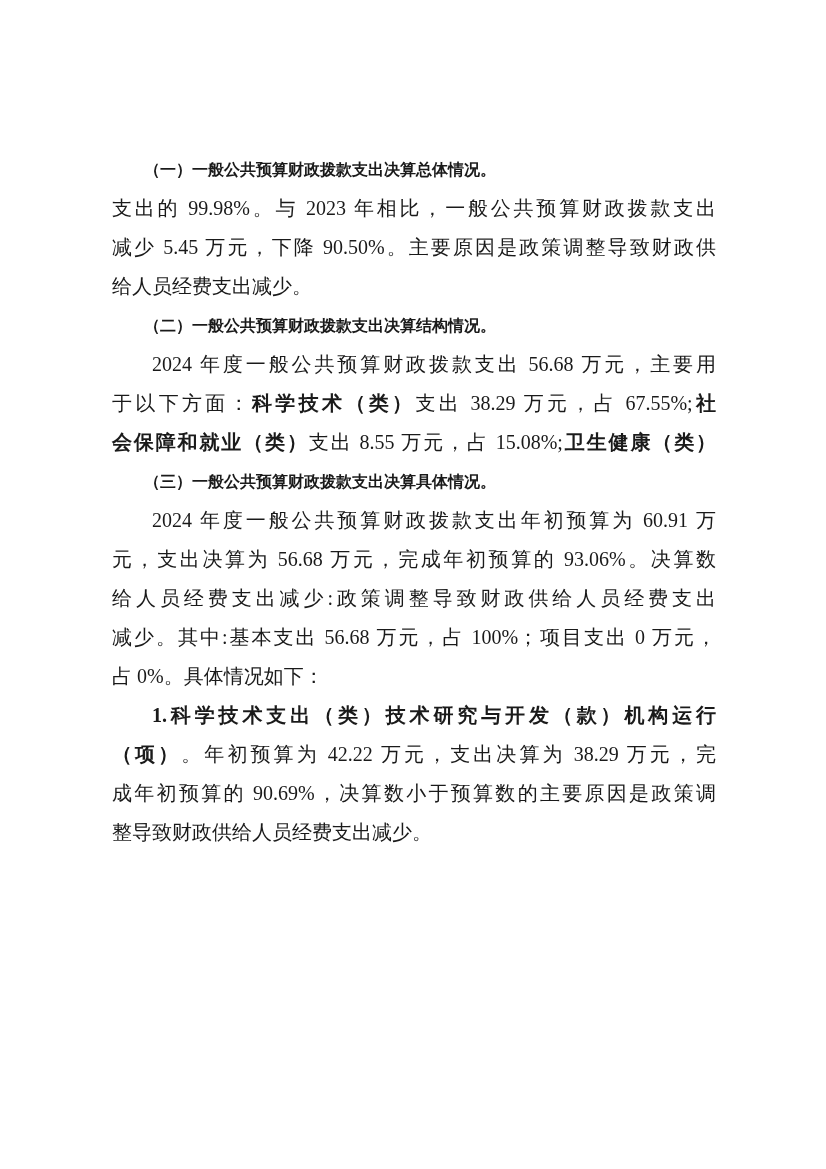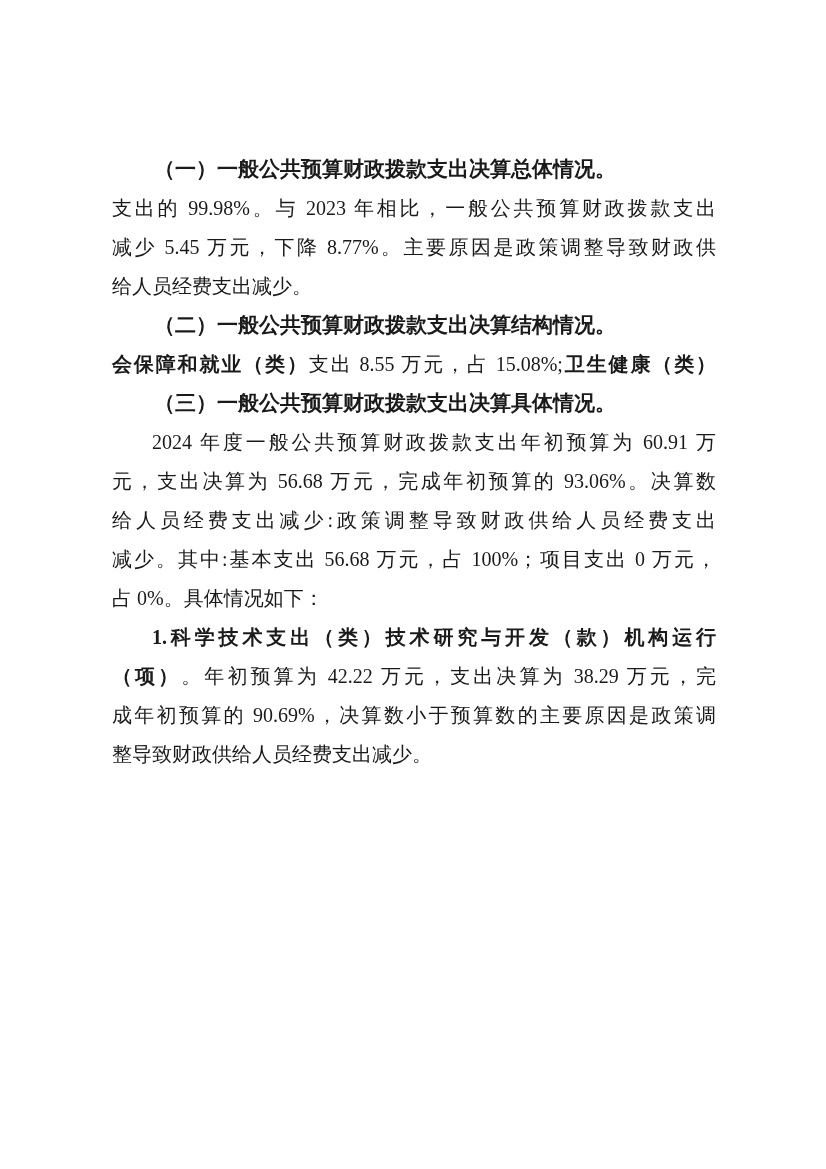--- a/index.html
+++ b/index.html
@@ -36,46 +36,48 @@
   .line.just {
     text-align: justify;
     text-align-last: justify;
     text-justify: inter-character;
   }
   .line.ind {
     text-indent: 2em;
   }
   .para.heading .line {
     font-weight: bold;
-    font-size: 21px;
+    font-size: 16px;
   }
   .run {
     font-weight: normal;
   }
   .run.bold {
     font-weight: bold;
   }
 </style>
 </head>
 <body>
 
 <div class="page">
   <div class="doc" id="doc">
       <div class="para heading">
         <div class="line ind"><span class="run bold">（一）一般公共预算财政拨款支出决算总体情况。</span></div>
       </div>
       <div class="para body">
         <div class="line just"><span class="run">支出的 99.98%。与 2023 年相比，一般公共预算财政拨款支出</span></div>
-        <div class="line just"><span class="run">减少 5.45 万元，下降 8.77%。主要原因是政策调整导致财政供</span></div>
+        <div class="line just"><span class="run">减少 5.45 万元，下降 90.50%。主要原因是政策调整导致财政供</span></div>
         <div class="line"><span class="run">给人员经费支出减少。</span></div>
       </div>
       <div class="para heading">
         <div class="line ind"><span class="run bold">（二）一般公共预算财政拨款支出决算结构情况。</span></div>
       </div>
       <div class="para body">
+        <div class="line just ind"><span class="run">2024 年度一般公共预算财政拨款支出 56.68 万元，主要用</span></div>
+        <div class="line just"><span class="run">于以下方面：</span><span class="run bold">科学技术（类）</span><span class="run">支出 38.29 万元，占 67.55%;</span><span class="run bold">社</span></div>
         <div class="line just"><span class="run bold">会保障和就业（类）</span><span class="run">支出 8.55 万元，占 15.08%;</span><span class="run bold">卫生健康（类）</span></div>
       </div>
       <div class="para heading">
         <div class="line ind"><span class="run bold">（三）一般公共预算财政拨款支出决算具体情况。</span></div>
       </div>
       <div class="para body">
         <div class="line just ind"><span class="run">2024 年度一般公共预算财政拨款支出年初预算为 60.91 万</span></div>
         <div class="line just"><span class="run">元，支出决算为 56.68 万元，完成年初预算的 93.06%。决算数</span></div>
         <div class="line just"><span class="run">给人员经费支出减少:政策调整导致财政供给人员经费支出</span></div>
         <div class="line just"><span class="run">减少。其中:基本支出 56.68 万元，占 100%；项目支出 0 万元，</span></div>

